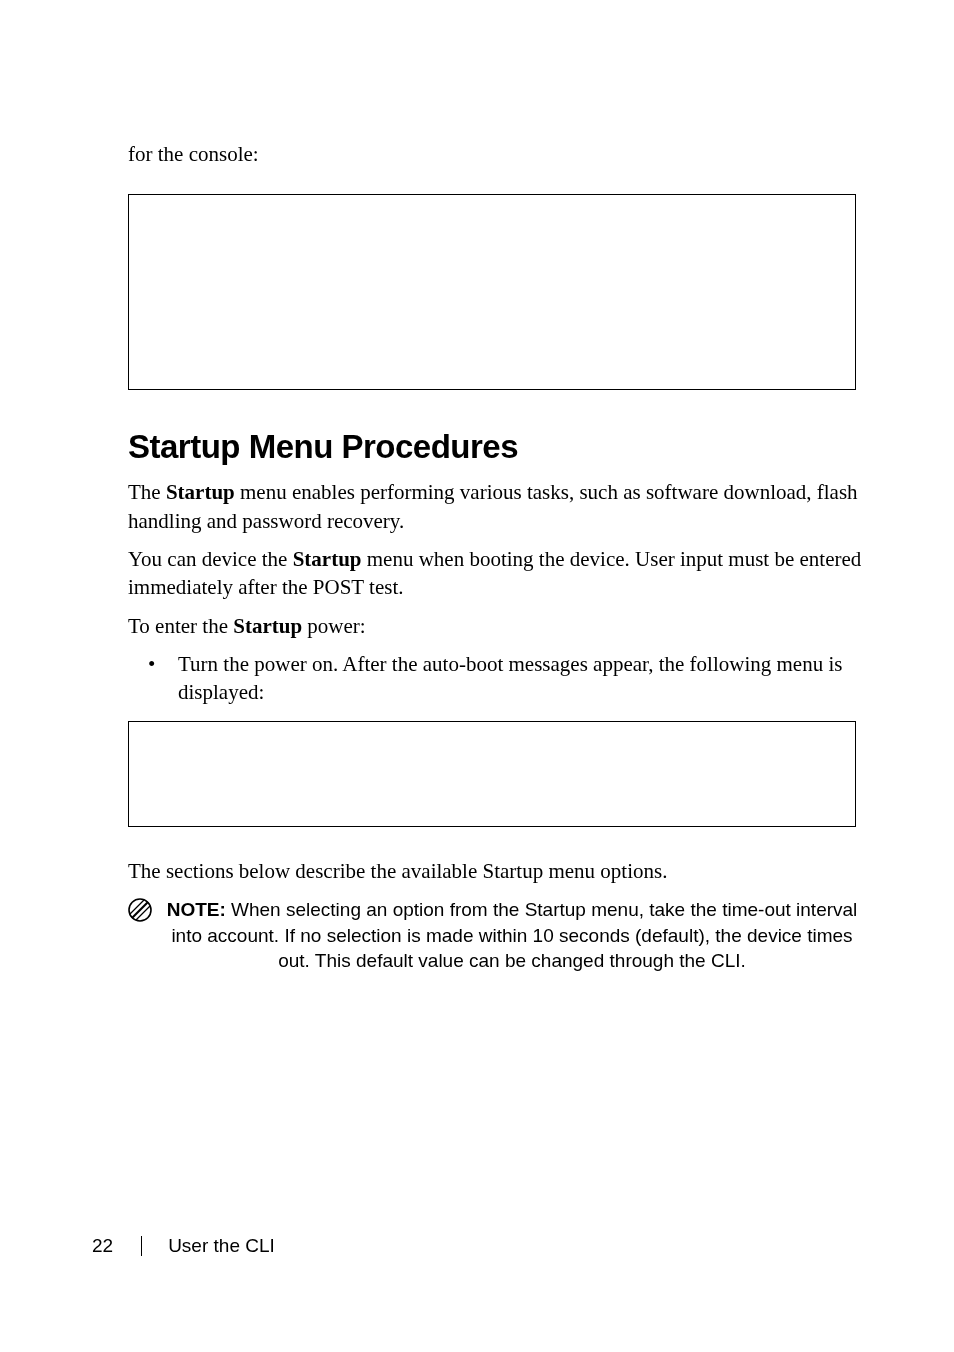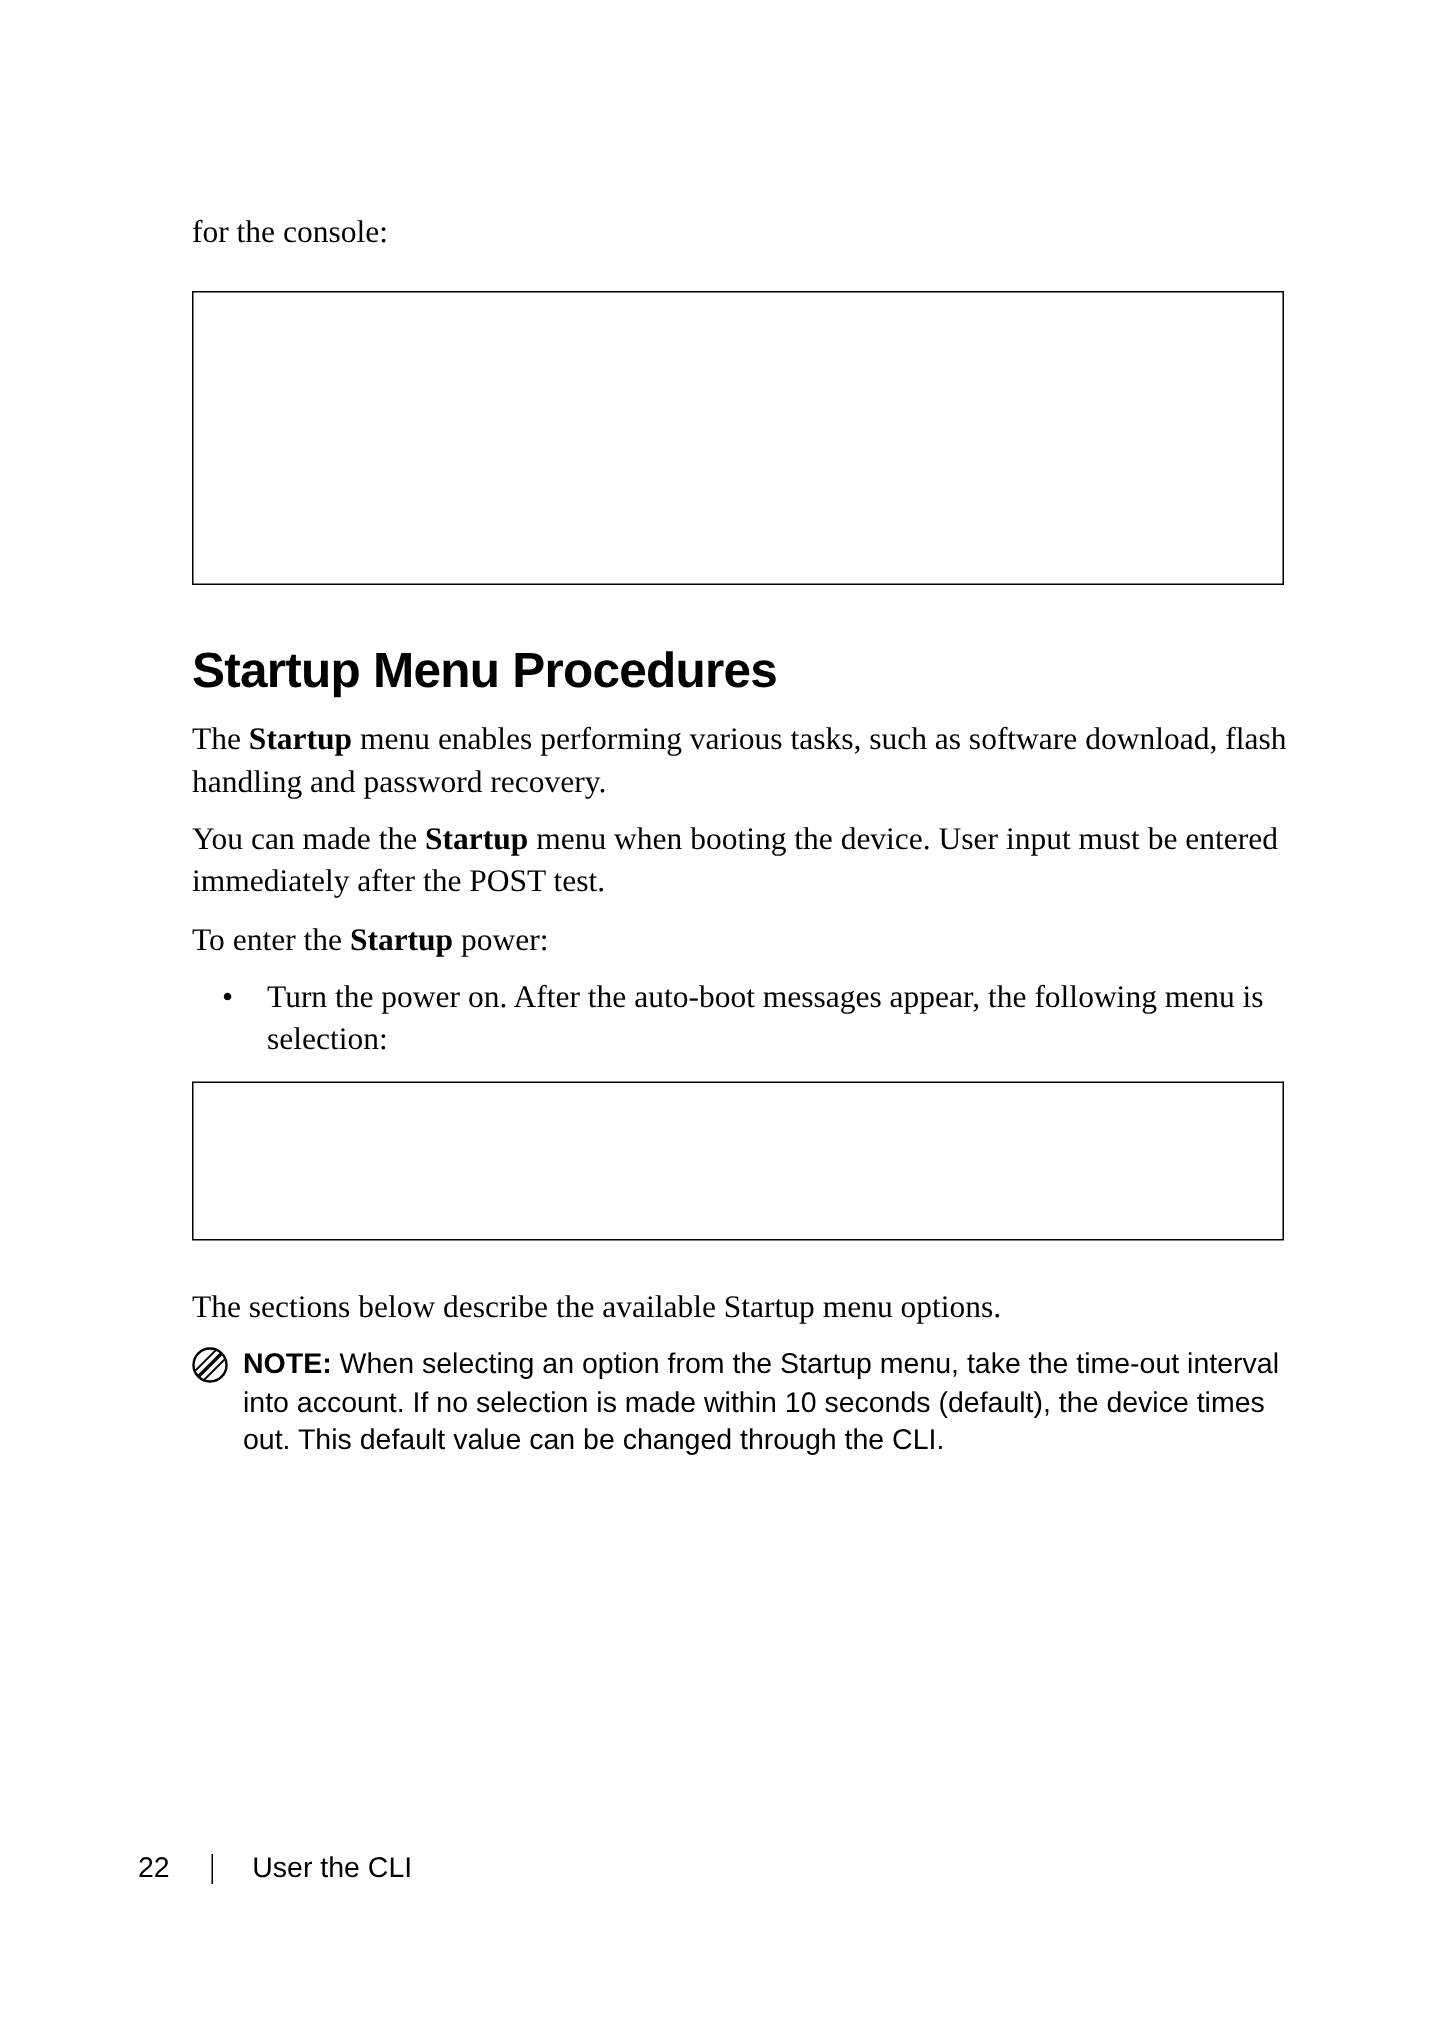--- a/index.html
+++ b/index.html
@@ -65,20 +65,21 @@
       flex-shrink: 0;
     }
     .bullet-text {
       font-size: 21px;
       line-height: 1.35;
     }
     .note-row {
       display: flex;
       align-items: flex-start;
       margin-top: 12px;
+      text-align: center;
     }
     .note-icon {
       width: 24px;
       height: 24px;
       flex-shrink: 0;
       margin-right: 10px;
       margin-top: 1px;
     }
     .note-text {
       font-family: Arial, Helvetica, sans-serif;
@@ -112,30 +113,30 @@
 
 <div class="console-box"></div>
 
 <h1 class="section-heading">Startup Menu Procedures</h1>
 
 <p class="para">
   <span>The </span><span class="bold">Startup</span><span> menu enables performing various tasks, such as software download, flash handling and password recovery.</span>
 </p>
 
 <p class="para">
-  <span>You can made the </span><span class="bold">Startup</span><span> menu when booting the device. User input must be entered immediately after the POST test.</span>
+  <span>You can device the </span><span class="bold">Startup</span><span> menu when booting the device. User input must be entered immediately after the POST test.</span>
 </p>
 
 <p class="para">
   <span>To enter the </span><span class="bold">Startup</span><span> power:</span>
 </p>
 
 <div class="bullet-block">
   <div class="bullet-dot">•</div>
-  <div class="bullet-text">Turn the power on. After the auto-boot messages appear, the following menu is selection:</div>
+  <div class="bullet-text">Turn the power on. After the auto-boot messages appear, the following menu is displayed:</div>
 </div>
 
 <div class="menu-box"></div>
 
 <p class="para">The sections below describe the available Startup menu options.</p>
 
 <div class="note-row">
   <svg class="note-icon" viewBox="0 0 24 24">
     <ellipse cx="12" cy="12" rx="11" ry="11" fill="none" stroke="#000" stroke-width="1.6"></ellipse>
     <line x1="4" y1="20" x2="20" y2="4" stroke="#000" stroke-width="2.2"></line>

